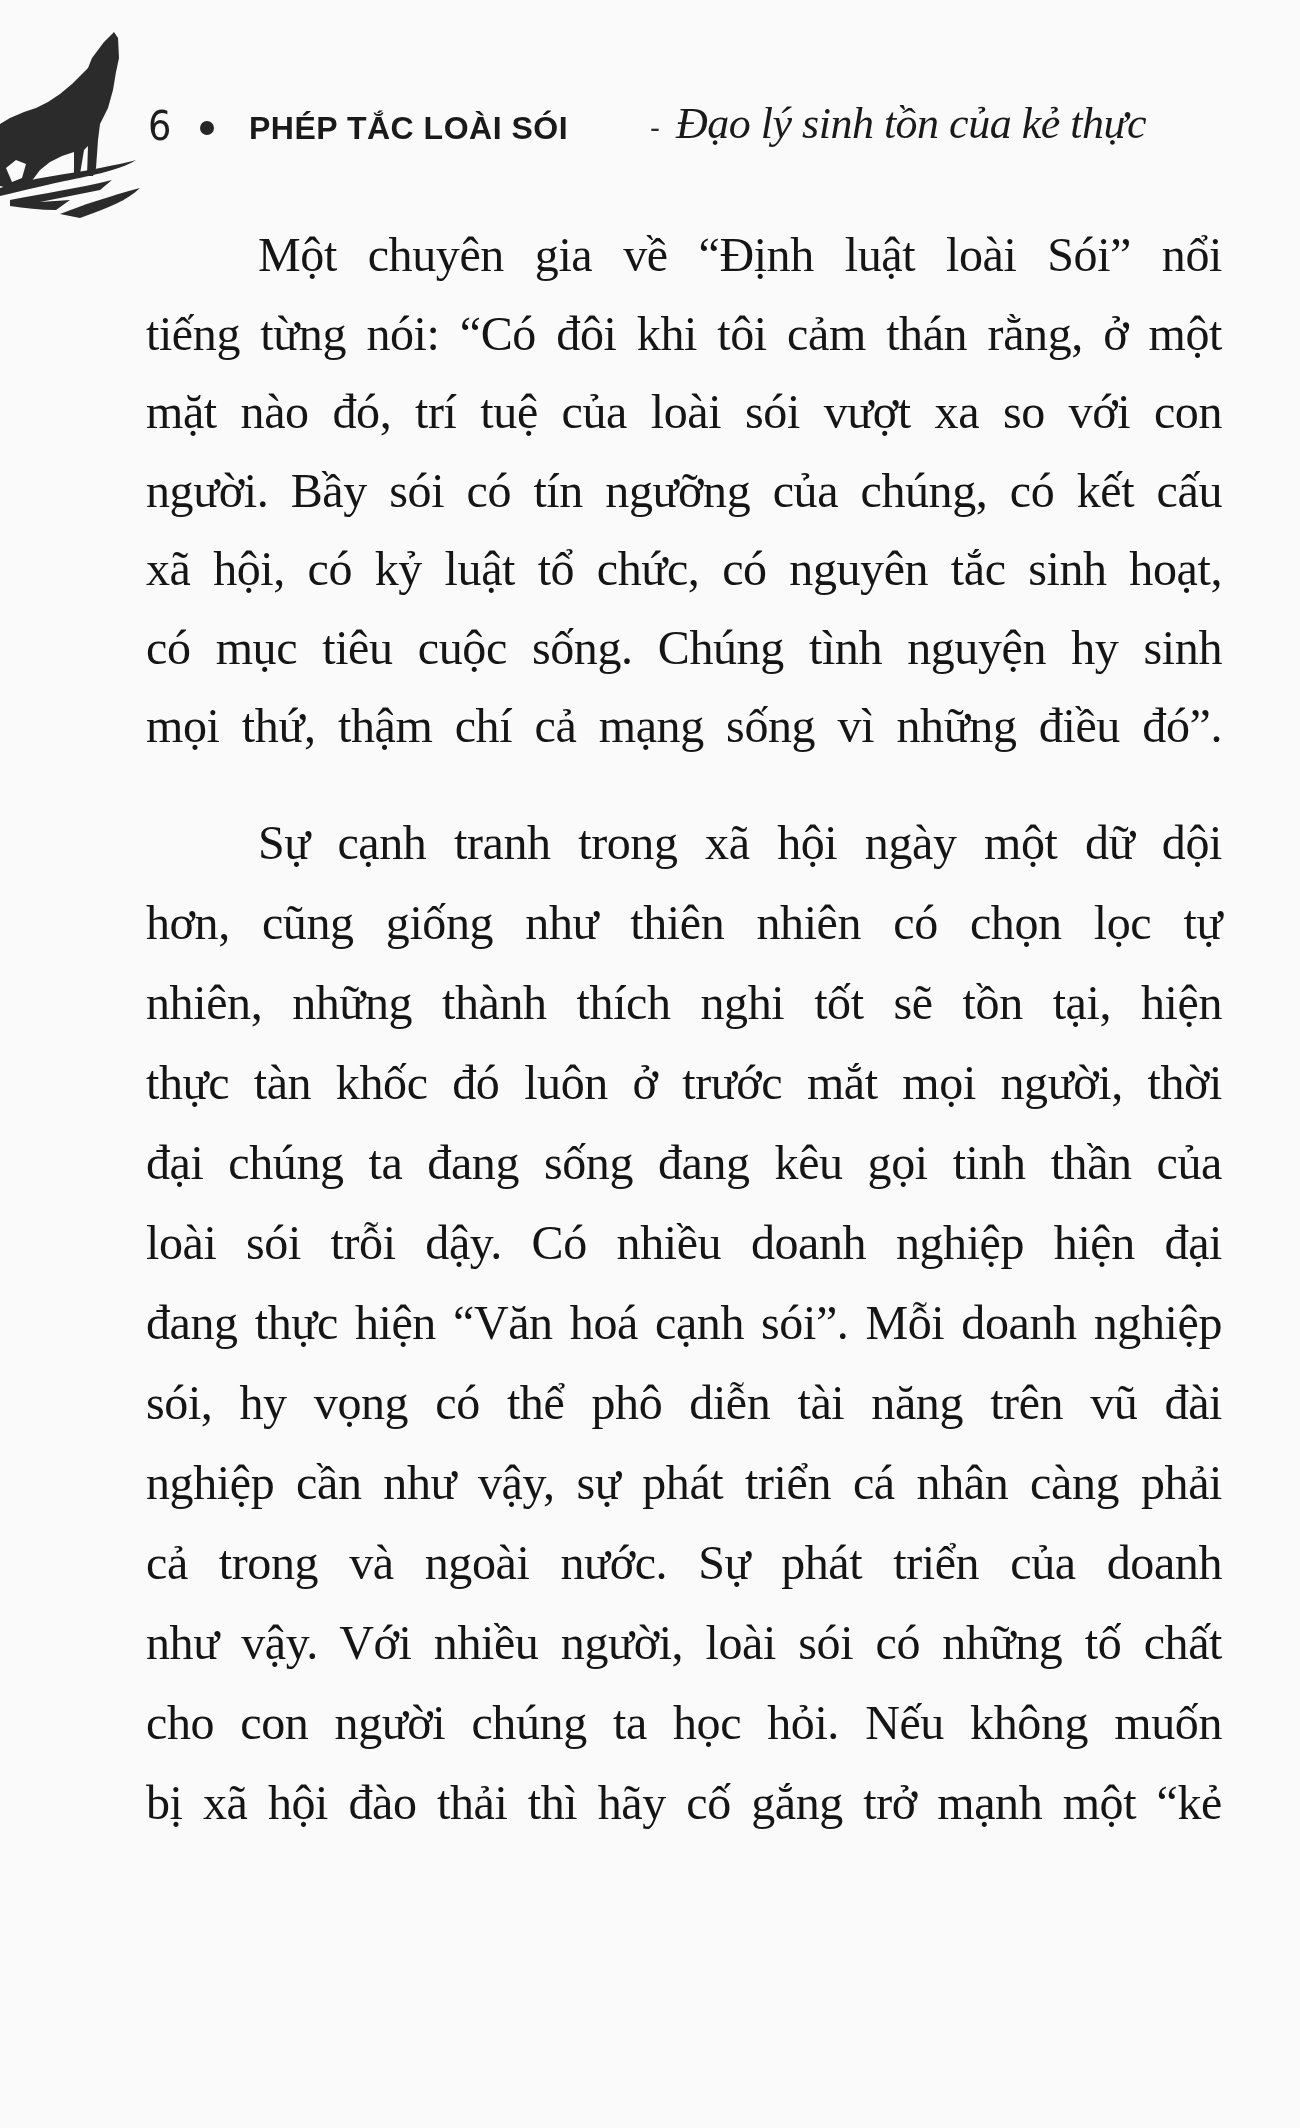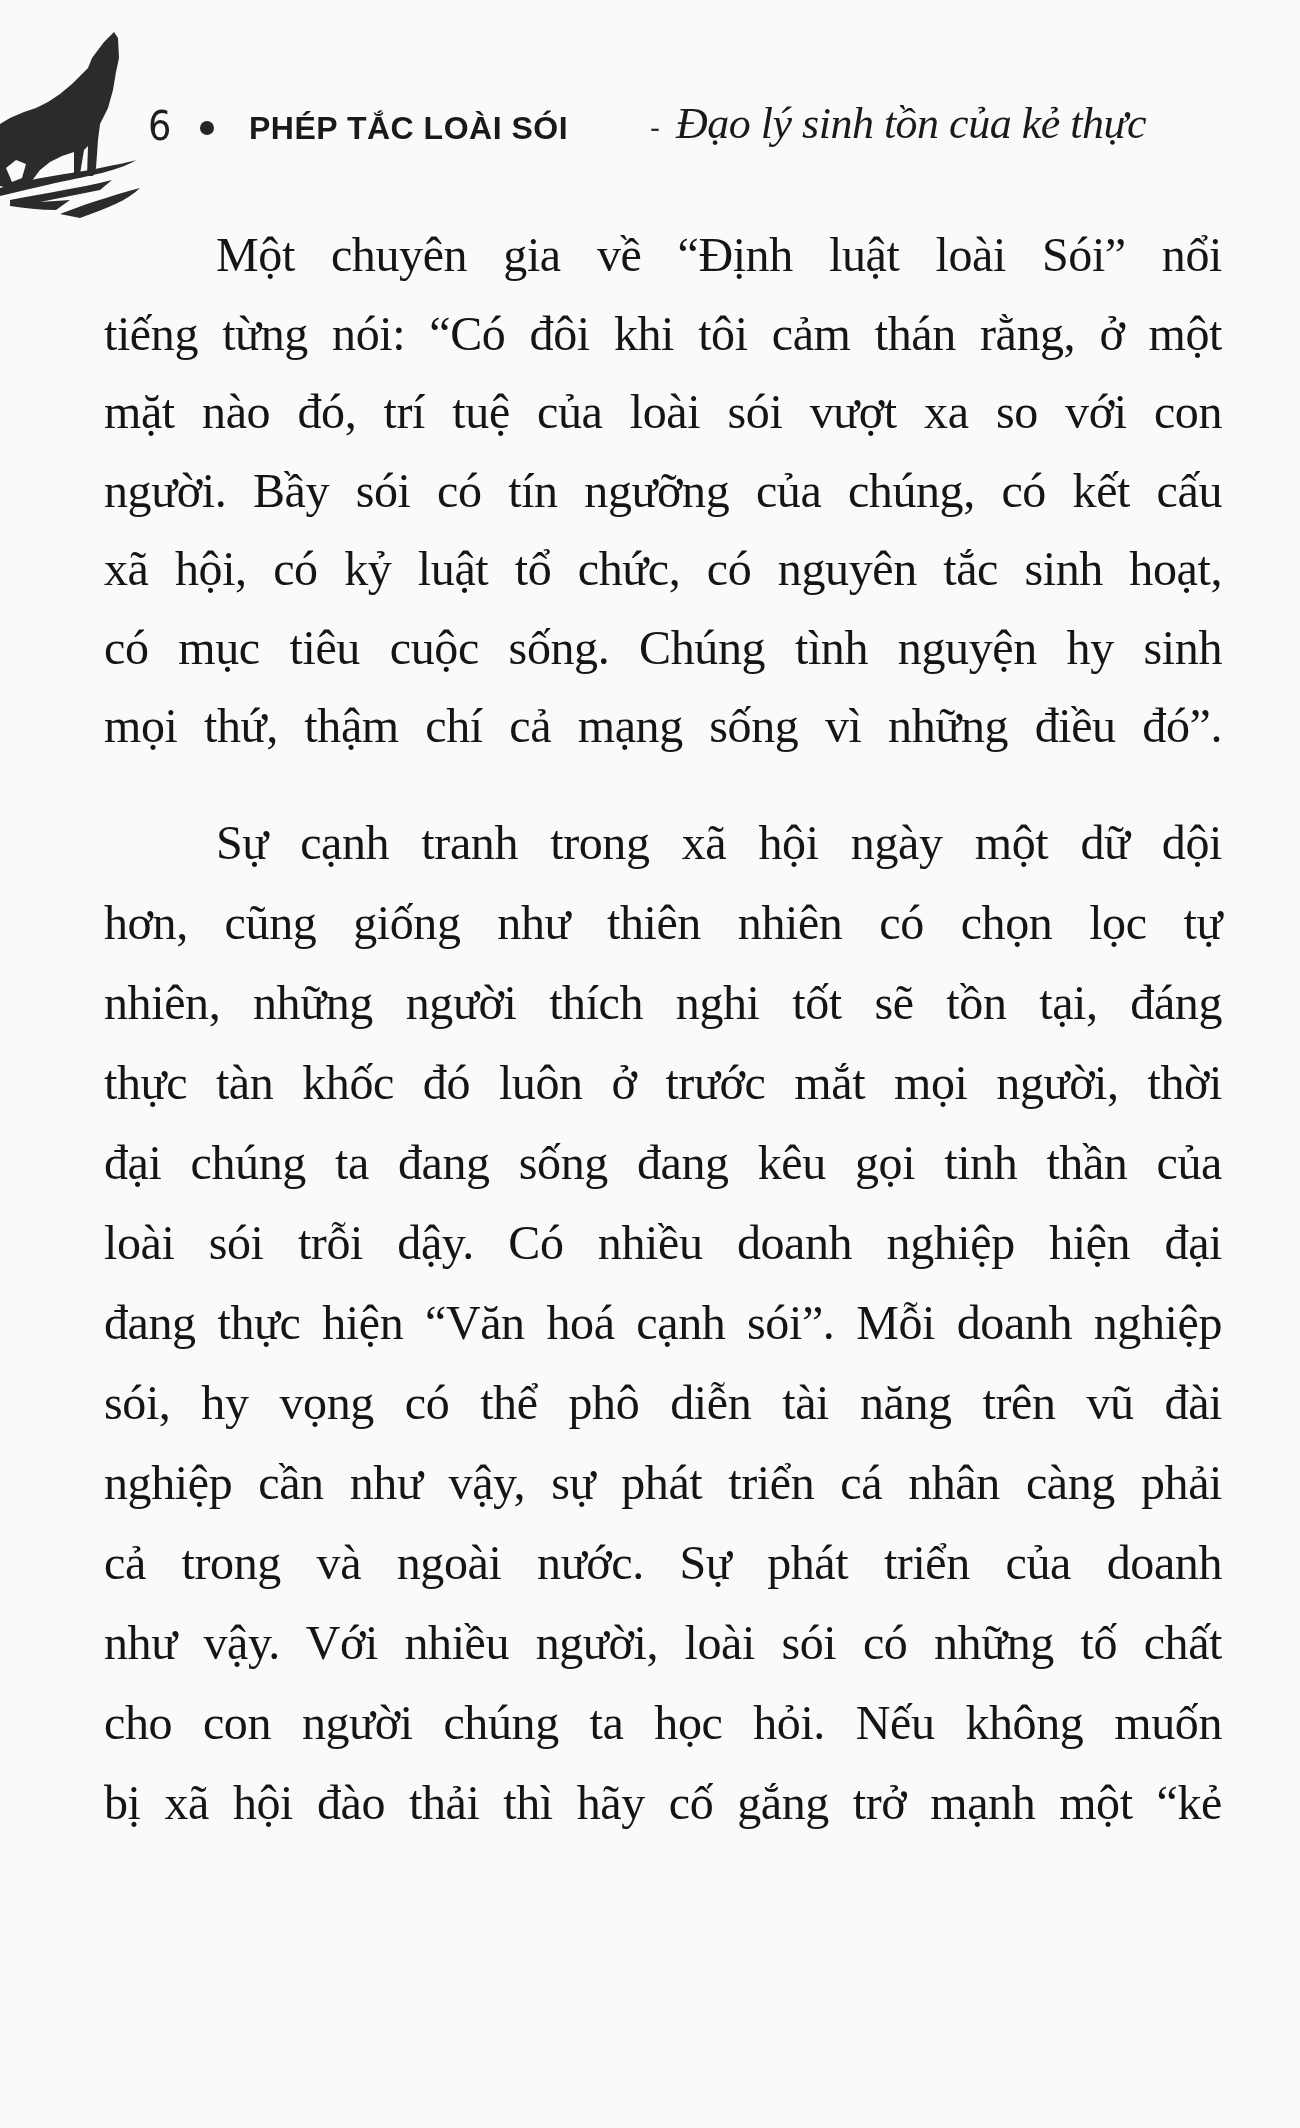--- a/index.html
+++ b/index.html
@@ -35,21 +35,21 @@
     font-size: 44px; line-height: 56px; color: #1a1a1a; white-space: nowrap;
     letter-spacing: -0.5px;
   }
   .para {
     position: absolute; left: 104px; width: 1118px;
     font-family: "Liberation Serif", serif; font-size: 48px;
     letter-spacing: -0.4px; color: #151515;
   }
   .para .line {
     display: block; white-space: nowrap;
-    text-align: justify; text-align-last: justify;
+    text-align: justify; text-align-last: justify; margin-left: 42px;
   }
   .para .line.indent { padding-left: 112px; }
   #para-1 { top: 216px; line-height: 78.5px; }
   #para-2 { top: 803px; line-height: 80px; }
 </style>
 </head>
 <body>
 
 <div class="page">
 
@@ -73,21 +73,21 @@
     <span class="line">mặt nào đó, trí tuệ của loài sói vượt xa so với con</span>
     <span class="line">người. Bầy sói có tín ngưỡng của chúng, có kết cấu</span>
     <span class="line">xã hội, có kỷ luật tổ chức, có nguyên tắc sinh hoạt,</span>
     <span class="line">có mục tiêu cuộc sống. Chúng tình nguyện hy sinh</span>
     <span class="line">mọi thứ, thậm chí cả mạng sống vì những điều đó”.</span>
   </div>
 
   <div class="para" id="para-2">
     <span class="line indent">Sự cạnh tranh trong xã hội ngày một dữ dội</span>
     <span class="line">hơn, cũng giống như thiên nhiên có chọn lọc tự</span>
-    <span class="line">nhiên, những người thích nghi tốt sẽ tồn tại, đáng</span>
+    <span class="line">nhiên, những thành thích nghi tốt sẽ tồn tại, hiện</span>
     <span class="line">thực tàn khốc đó luôn ở trước mắt mọi người, thời</span>
     <span class="line">đại chúng ta đang sống đang kêu gọi tinh thần của</span>
     <span class="line">loài sói trỗi dậy. Có nhiều doanh nghiệp hiện đại</span>
     <span class="line">đang thực hiện “Văn hoá cạnh sói”. Mỗi doanh nghiệp</span>
     <span class="line">sói, hy vọng có thể phô diễn tài năng trên vũ đài</span>
     <span class="line">nghiệp cần như vậy, sự phát triển cá nhân càng phải</span>
     <span class="line">cả trong và ngoài nước. Sự phát triển của doanh</span>
     <span class="line">như vậy. Với nhiều người, loài sói có những tố chất</span>
     <span class="line">cho con người chúng ta học hỏi. Nếu không muốn</span>
     <span class="line">bị xã hội đào thải thì hãy cố gắng trở mạnh một “kẻ</span>

